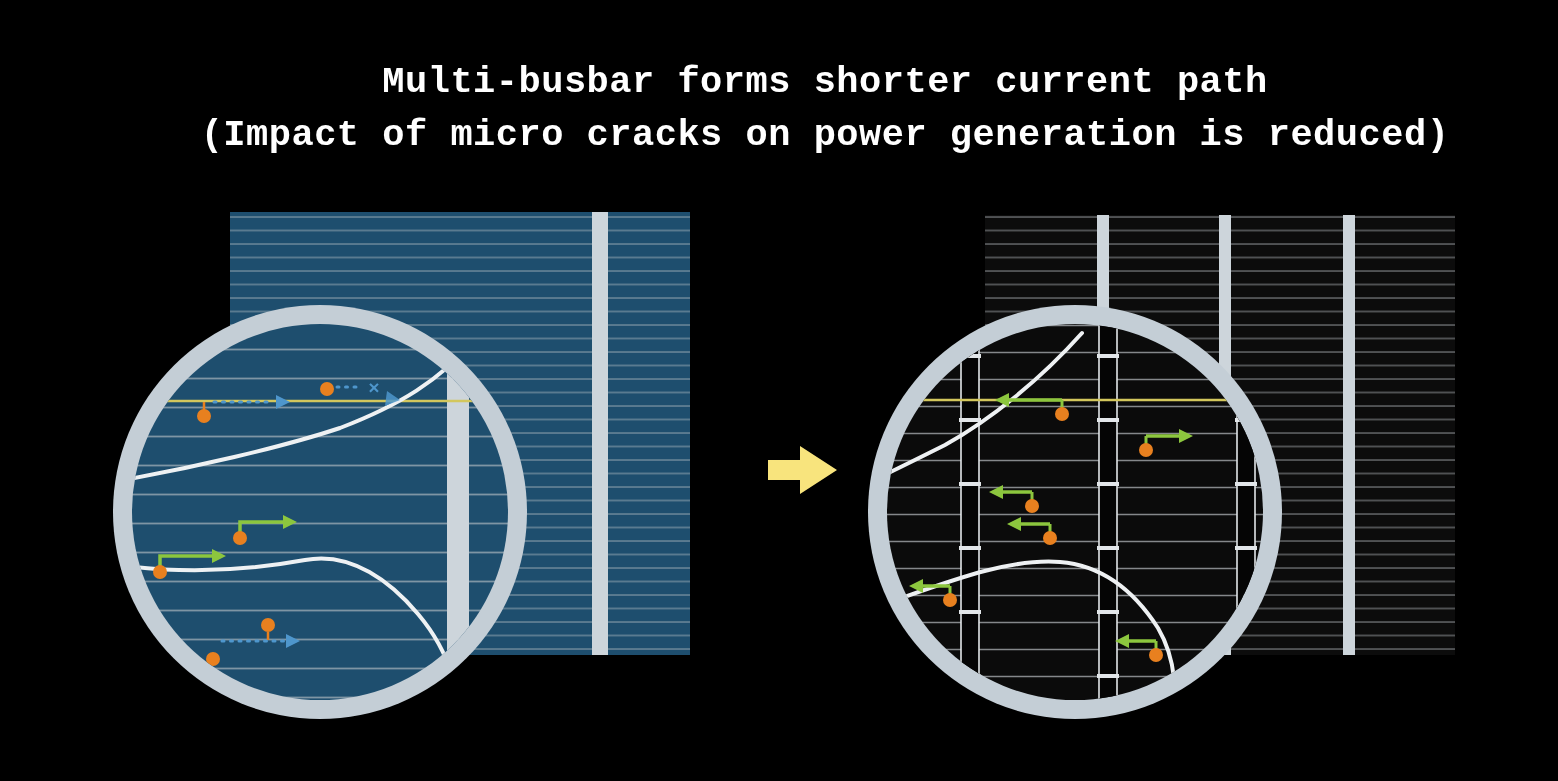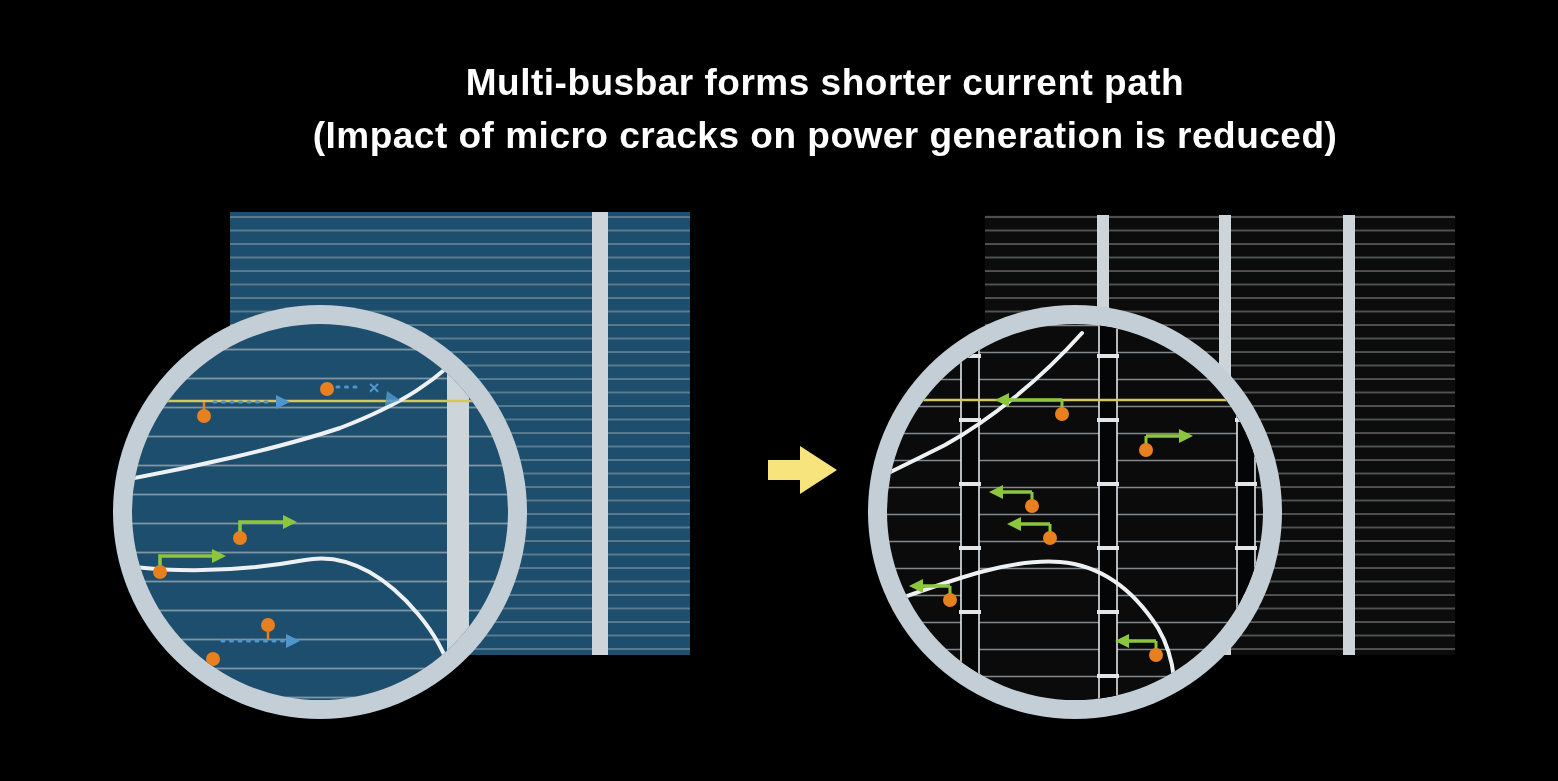--- a/index.html
+++ b/index.html
@@ -1,20 +1,20 @@
 <!DOCTYPE html>
 <html><head>
 <meta charset="utf-8">
 <style>
   * { margin:0; padding:0; box-sizing:border-box; }
   html, body { background:#000; }
   .canvas {
     position:relative; width:1558px; height:754px;
     background:#000; overflow:hidden;
-    font-family:Liberation Sans, sans-serif;
+    font-family:Liberation Mono, monospace;
   }
   .title-block {
     position:absolute; top:56px; left:70px; width:1510px;
     text-align:center; color:#ffffff; font-weight:bold;
     font-size:37px; line-height:53px; letter-spacing:0.5px;
   }
   svg.diagram { position:absolute; left:0; top:0; }
 </style>
 </head>
 <body>

